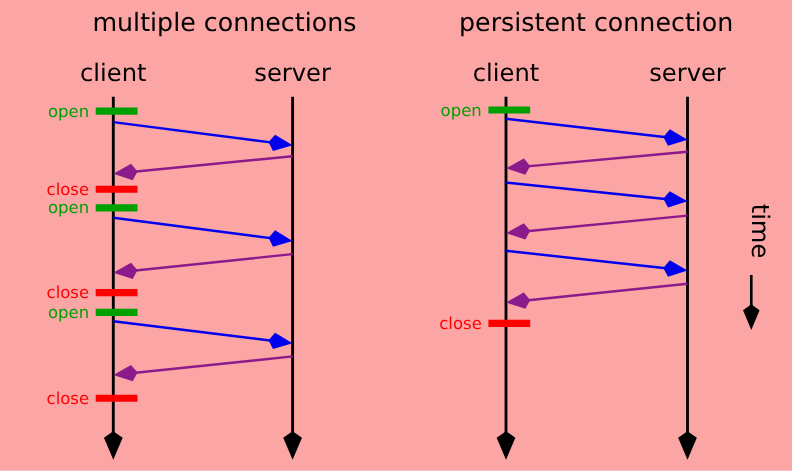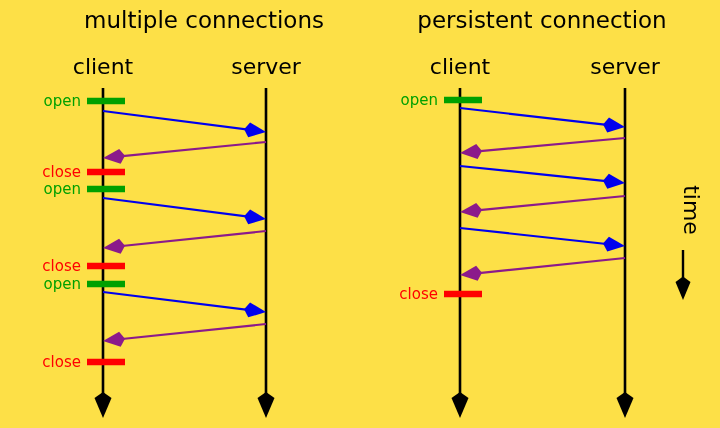--- a/index.html
+++ b/index.html
@@ -11,21 +11,21 @@
   body {
     width: 720px;
     height: 428px;
     overflow: hidden;
     font-family: "DejaVu Sans", sans-serif;
   }
   #diagram-root {
     position: relative;
     width: 720px;
     height: 428px;
-    background: #fde047;
+    background: #fca5a5;
   }
   svg.canvas {
     position: absolute;
     left: 0;
     top: 0;
     width: 720px;
     height: 428px;
     display: block;
   }
   text {

